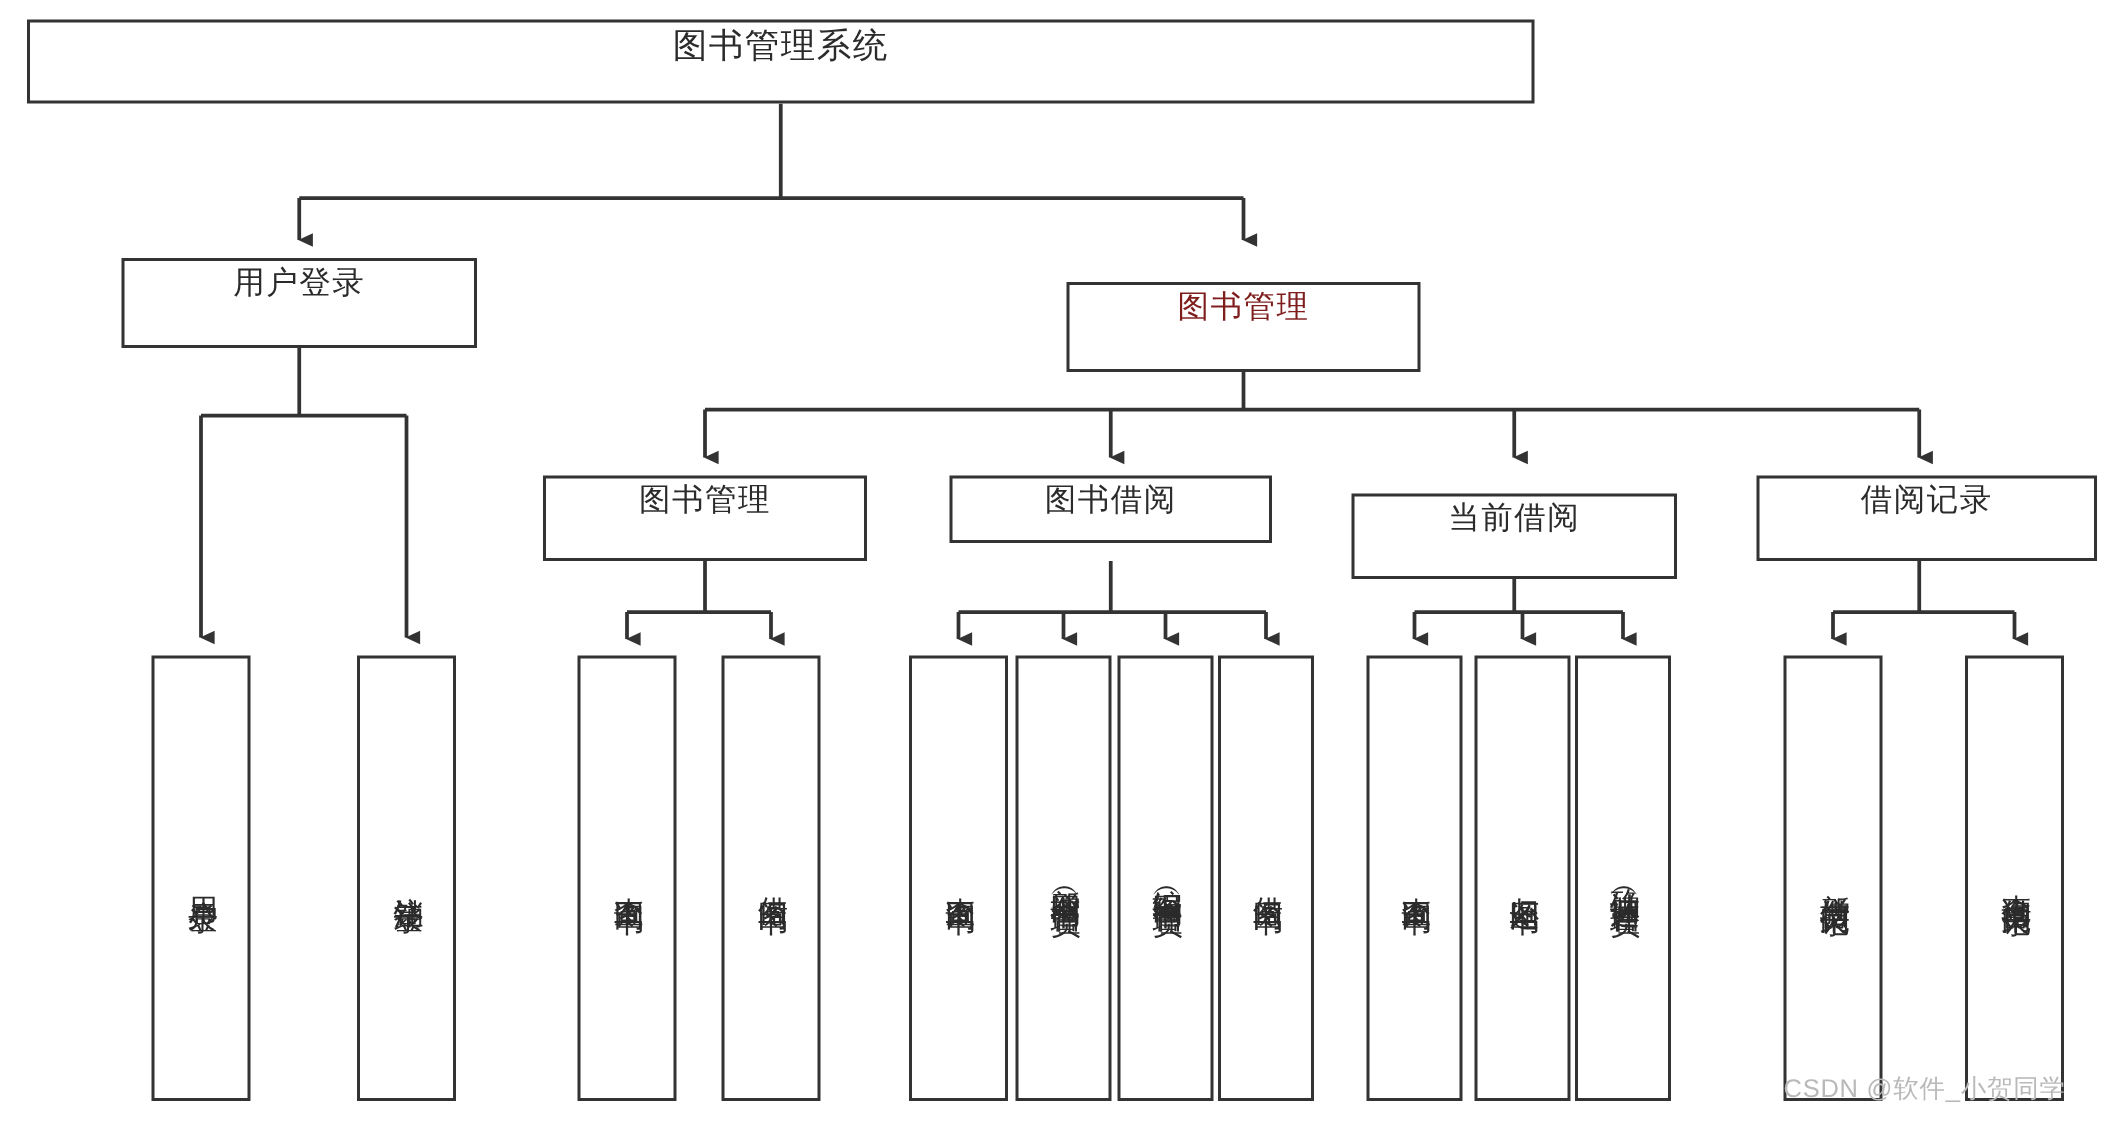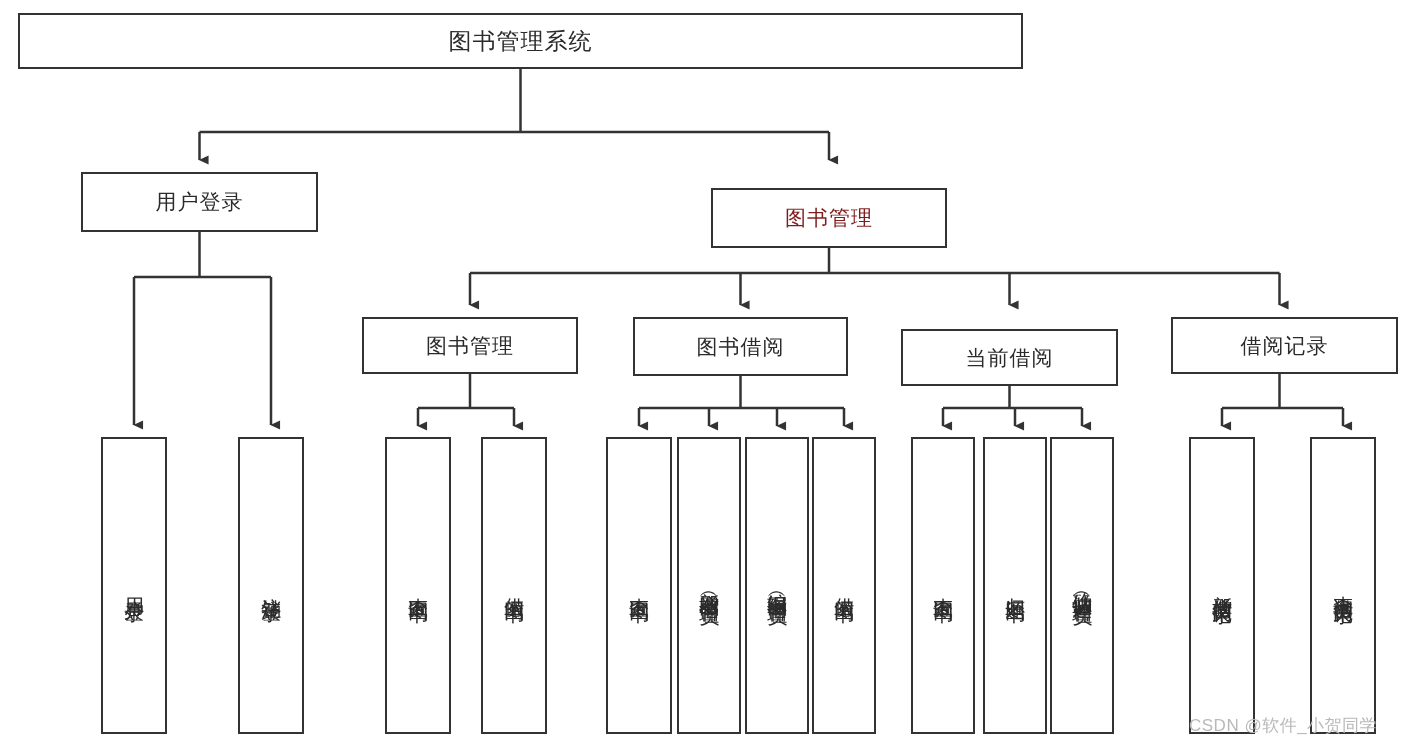--- a/index.html
+++ b/index.html
@@ -25,21 +25,20 @@
     width: 1405px;
     height: 747px;
     pointer-events: none;
   }
   .node {
     position: absolute;
     box-sizing: border-box;
     background: #ffffff;
     border: 2.5px solid #333333;
     display: flex;
-    align-items: center;
     justify-content: center;
     color: #2b2b2b;
     text-align: center;
   }
   .node.root {
     font-size: 23px;
     letter-spacing: 1px;
   }
   .node.lvl2 {
     font-size: 21px;
@@ -132,21 +131,21 @@
   <div class="node lvl2" style="left: 81px; top: 172px; width: 237px; height: 60px; border-color: rgb(51, 51, 51); background: rgb(255, 255, 255); color: rgb(43, 43, 43);">
     <span>用户登录</span>
   </div>
   <div class="node lvl2" style="left: 711px; top: 188px; width: 236px; height: 60px; border-color: rgb(51, 51, 51); background: rgb(255, 255, 255); color: #7f1d1d;">
     <span>图书管理</span>
   </div>
 
   <div class="node lvl3" style="left: 362px; top: 317px; width: 216px; height: 57px; border-color: rgb(51, 51, 51); background: rgb(255, 255, 255); color: rgb(43, 43, 43);">
     <span>图书管理</span>
   </div>
-  <div class="node lvl3" style="left: 633px; top: 317px; width: 215px; height: 59px; border-color: rgb(51, 51, 51); background: rgb(255, 255, 255); color: rgb(43, 43, 43);">
+  <div class="node lvl3" style="left: 633px; top: 317px; width: 215px; height: 45px; border-color: rgb(51, 51, 51); background: rgb(255, 255, 255); color: rgb(43, 43, 43);">
     <span>图书借阅</span>
   </div>
   <div class="node lvl3" style="left: 901px; top: 317px; width: 217px; height: 57px; border-color: rgb(51, 51, 51); background: rgb(255, 255, 255); color: rgb(43, 43, 43); margin-top: 12px;">
     <span>当前借阅</span>
   </div>
   <div class="node lvl3" style="left: 1171px; top: 317px; width: 227px; height: 57px; border-color: rgb(51, 51, 51); background: rgb(255, 255, 255); color: rgb(43, 43, 43);">
     <span>借阅记录</span>
   </div>
 
   <div class="node leaf" style="left: 101px; top: 437px; width: 66px; height: 297px; border-color: rgb(51, 51, 51); background: rgb(255, 255, 255); color: rgb(43, 43, 43);">

